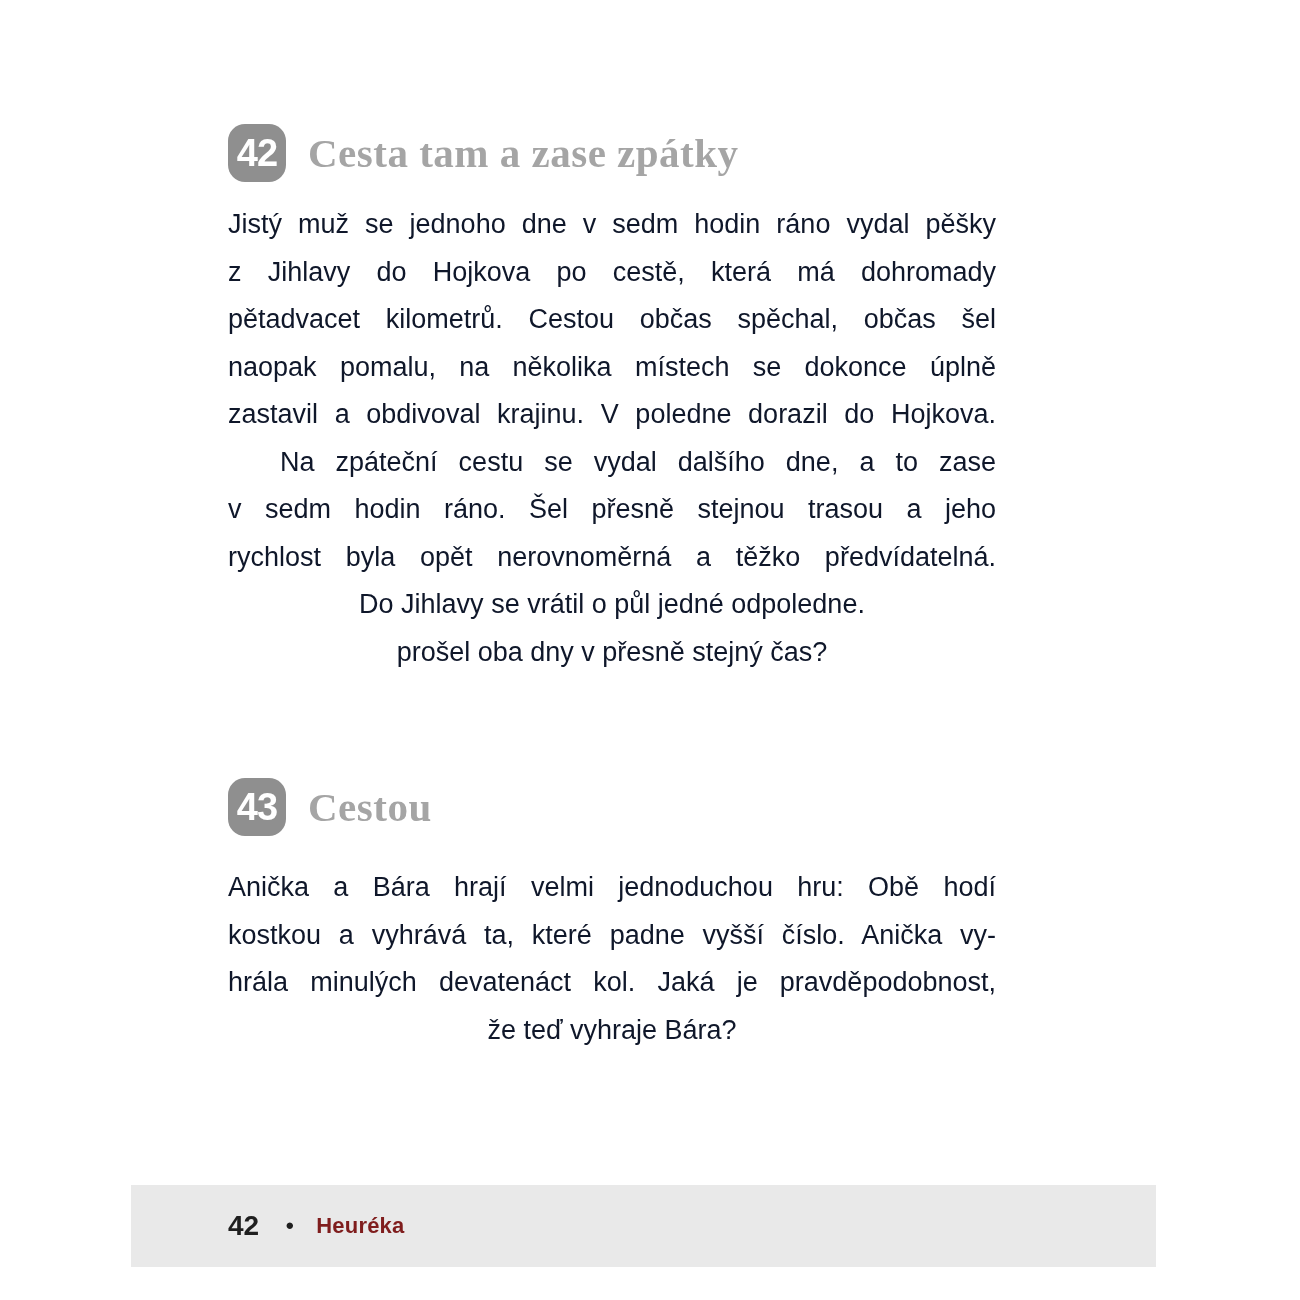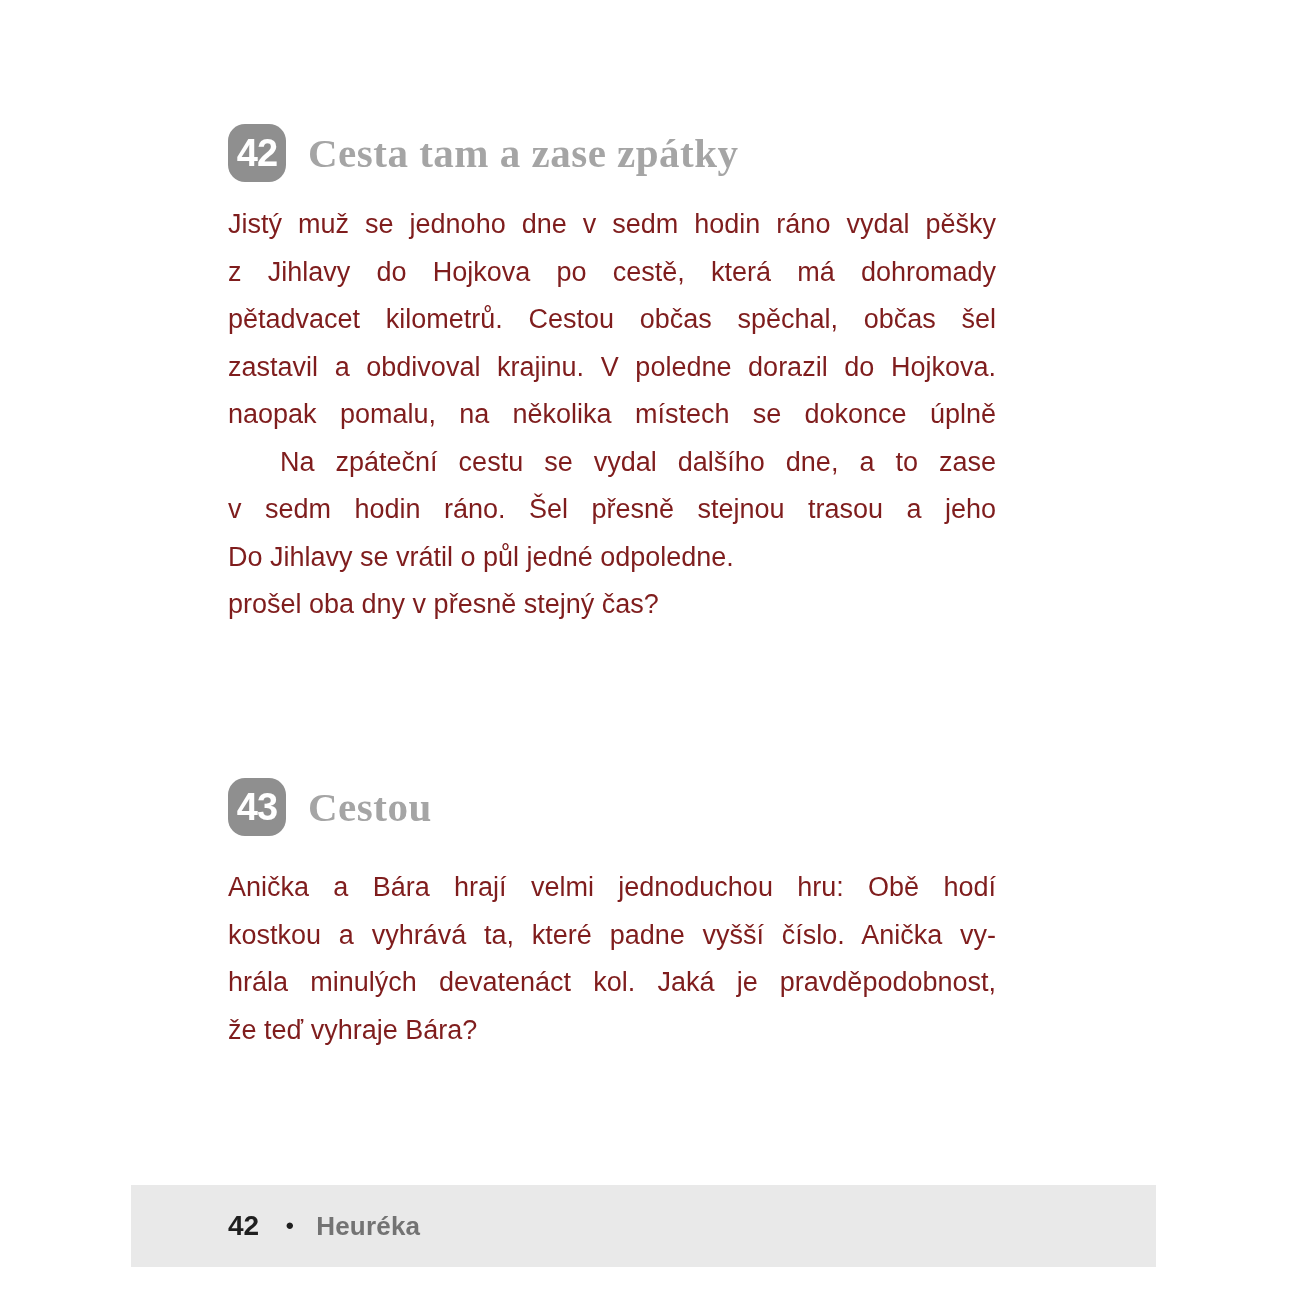--- a/index.html
+++ b/index.html
@@ -45,29 +45,29 @@
     letter-spacing: 0.5px;
     white-space: nowrap;
     font-family: Liberation Serif, serif;
   }
 
   
   .body-block {
     position: absolute;
     left: 228px;
     width: 768px;
-    color: #7f1d1d;
+    color: #0f172a;
     font-size: 27px;
   }
   .line {
     height: 47.5px;
     line-height: 47.5px;
     white-space: nowrap;
     overflow: hidden;
-    text-align: left;
+    text-align: center;
   }
   .line.j {
     text-align: justify;
     text-align-last: justify;
   }
   .line.ind {
     padding-left: 52px;
   }
 
   
@@ -88,23 +88,23 @@
     font-weight: 700;
     color: #1f1f1f;
   }
   .footer-bullet {
     font-size: 15px;
     color: #1f1f1f;
     margin: 0 22px 0 26px;
     transform: translateY(-2px);
   }
   .footer-book-title {
-    font-size: 26px;
+    font-size: 22px;
     font-weight: 600;
-    color: #737373;
+    color: #7f1d1d;
     letter-spacing: 0.2px;
   }
 
   #heading-42 { top: 124px; }
   #body-42    { top: 201px; }
   #heading-43 { top: 778px; }
   #body-43    { top: 864px; }
 </style>
 </head>
 <body>
@@ -113,24 +113,25 @@
 
   <div class="section-heading" id="heading-42">
     <div class="badge">42</div>
     <div class="section-title">Cesta tam a zase zpátky</div>
   </div>
 
   <div class="body-block" id="body-42">
       <div class="line j">Jistý muž se jednoho dne v sedm hodin ráno vydal pěšky</div>
       <div class="line j">z Jihlavy do Hojkova po cestě, která má dohromady</div>
       <div class="line j">pětadvacet kilometrů. Cestou občas spěchal, občas šel</div>
+      <div class="line j">naopak pomalu, na několika místech se dokonce úplně</div>
       <div class="line j">zastavil a obdivoval krajinu. V poledne dorazil do Hojkova.</div>
-      <div class="line j">naopak pomalu, na několika místech se dokonce úplně</div>
       <div class="line j ind">Na zpáteční cestu se vydal dalšího dne, a to zase</div>
       <div class="line j">v sedm hodin ráno. Šel přesně stejnou trasou a jeho</div>
+      <div class="line j">rychlost byla opět nerovnoměrná a těžko předvídatelná.</div>
       <div class="line">Do Jihlavy se vrátil o půl jedné odpoledne.</div>
       <div class="line">prošel oba dny v přesně stejný čas?</div>
     </div>
 
   <div class="section-heading" id="heading-43">
     <div class="badge">43</div>
     <div class="section-title">Cestou</div>
   </div>
 
   <div class="body-block" id="body-43">

